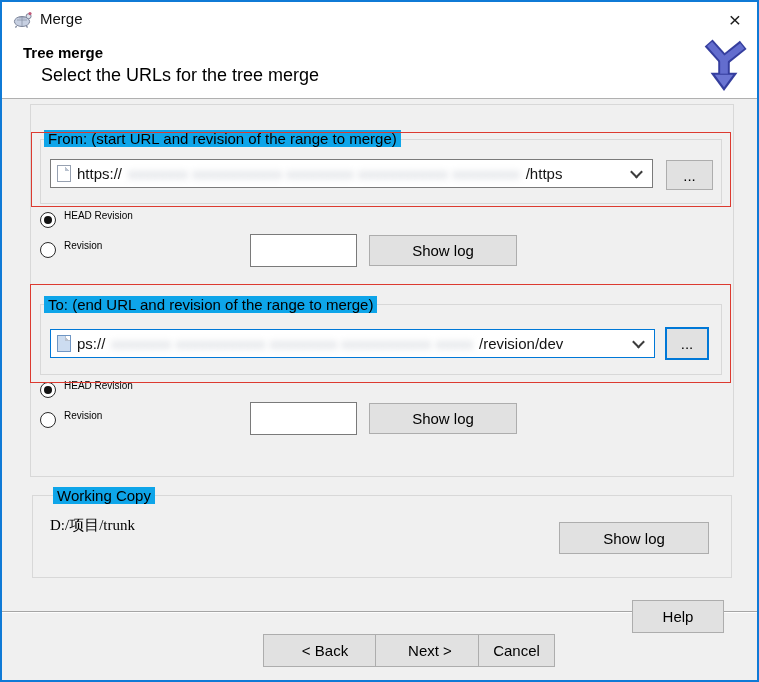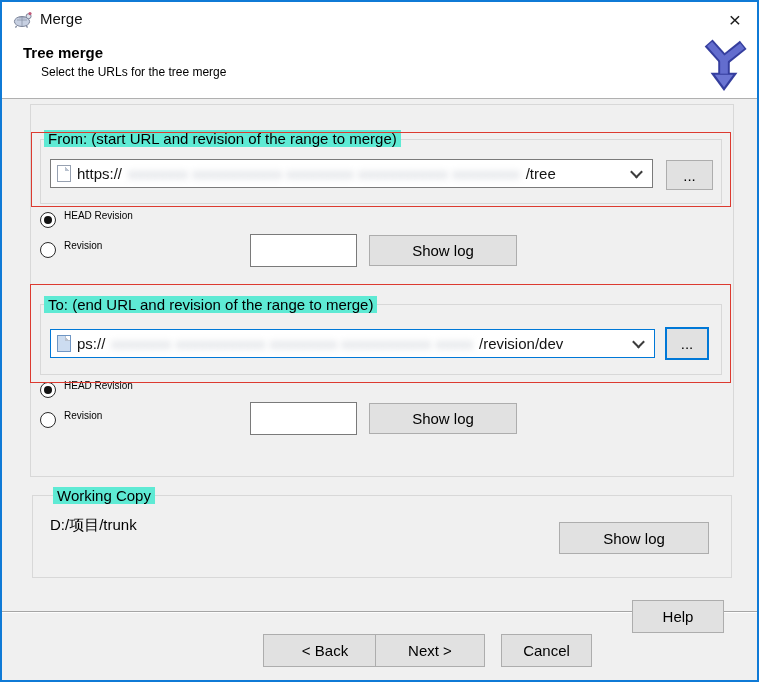--- a/index.html
+++ b/index.html
@@ -6,25 +6,25 @@
   .window{
     position:relative;width:759px;height:682px;box-sizing:border-box;
     border:2px solid #0f7ad6;background:#fff;overflow:hidden;
     font-family:"Liberation Sans", sans-serif;color:#000;
   }
   .abs{position:absolute;}
   .titlebar-title{font-size:15px;color:#101010;}
   .close-btn{display:flex;align-items:center;justify-content:center;width:32px;height:28px;}
   .close-x{font-size:21px;color:#1b1b1b;line-height:1;font-weight:400;}
   .hdr-title{font-size:15px;font-weight:bold;}
-  .hdr-sub{font-size:12px;}
+  .hdr-sub{font-size:18px;}
   .divider{height:1px;background:#b0b0b0;left:0;right:0;}
   .content-bg{left:0;right:0;top:97px;bottom:0;background:#f0f0f0;}
   .groupbox{border:1px solid #d8d8d8;background:transparent;}
-  .fs-label{font-size:15px;background:#5eead4;padding:0 4px;white-space:nowrap;z-index:2;}
+  .fs-label{font-size:15px;background:#0ea5e9;padding:0 4px;white-space:nowrap;z-index:2;}
   .annotation{border:1px solid #dc3a30;z-index:4;pointer-events:none;}
   .combobox{background:#fff;border:1px solid #7a7a7a;box-sizing:border-box;
     display:flex;align-items:center;gap:6px;padding:0 30px 0 6px;overflow:hidden;}
   .combobox.focused{border:1px solid #0078d7;}
   .chev{position:absolute;right:11px;top:50%;width:7px;height:7px;
     border-right:2px solid #3c3c3c;border-bottom:2px solid #3c3c3c;
     transform:translateY(-72%) rotate(45deg);}
   .doc-icon{flex:none;width:12px;height:15px;background:#fff;border:1px solid #97a1b1;position:relative;}
   .doc-icon::before{content:"";position:absolute;top:0;right:0;width:5px;height:5px;
     background:linear-gradient(to bottom left,#ffffff 50%,#b9c2cf 50%);}
@@ -33,21 +33,21 @@
   .redacted{filter:blur(3px);color:#c2c7cf;overflow:hidden;flex-shrink:1;}
   .btn{background:#e1e1e1;border:1px solid #adadad;box-sizing:border-box;
     display:flex;align-items:center;justify-content:center;font-size:15px;color:#000;}
   .btn.focused{border:2px solid #0078d7;}
   .radio{width:16px;height:16px;border:1px solid #2a2a2a;border-radius:50%;background:#fff;box-sizing:border-box;position:absolute;}
   .radio.checked::after{content:"";position:absolute;left:3px;top:3px;right:3px;bottom:3px;background:#121212;border-radius:50%;}
   .radio-label{font-size:10px;white-space:nowrap;}
   .rev-input{border:1px solid #7a7a7a;background:#fff;box-sizing:border-box;font-size:15px;
     font-family:"Liberation Sans",sans-serif;padding:2px 6px;}
   .footer-sep{left:0;right:0;top:609px;height:1px;background:#a5a5a5;box-shadow:0 1px 0 #fdfdfd;}
-  .wc-path{font-size:15px;}
+  .wc-path{font-size:15px;font-family:Liberation Serif, serif;}
 </style>
 </head>
 <body>
 
 <div class="window">
 
   <div class="abs" style="left:0;top:0;right:0;height:32px;background:#fff;text-decoration:underline;">
     <svg class="abs" style="left:11px;top:7px;" width="20" height="20" viewBox="0 0 20 20">
       <ellipse cx="9" cy="12.5" rx="7.6" ry="5" fill="#c7d0e2" stroke="#7b8499" stroke-width="1"></ellipse>
       <path d="M4 11 L14 11 M6 8.8 L12.5 8.8 M9 8 L9 17" stroke="#8b94a8" stroke-width="0.8" fill="none"></path>
@@ -83,21 +83,21 @@
   <div class="abs groupbox" style="left:28px;top:102px;width:702px;height:371px;"></div>
 
   <div class="abs annotation" style="left:29px;top:130px;width:698px;height:73px;"></div>
   <div class="abs groupbox" style="left:38px;top:137px;width:680px;height:63px;"></div>
   <span class="abs fs-label" style="left:42px;top:128px;">From: (start URL and revision of the range to merge)</span>
 
   <div class="abs combobox" style="left:48px;top:157px;width:603px;height:29px;">
     <span class="doc-icon"></span>
     <span class="url-text">https://</span>
     <span class="url-text redacted" style="max-width:400px;">xxxxxxxx xxxxxxxxxxxx xxxxxxxxx xxxxxxxxxxxx xxxxxxxxx</span>
-    <span class="url-text">/tree</span>
+    <span class="url-text">/https</span>
     <span class="chev"></span>
   </div>
   <div class="abs btn" style="left:664px;top:158px;width:47px;height:30px;">...</div>
 
   <span class="abs radio checked" style="left:38px;top:210px;"></span>
   <span class="abs radio-label" style="left:62px;top:208px;">HEAD Revision</span>
   <span class="abs radio" style="left:38px;top:240px;"></span>
   <span class="abs radio-label" style="left:62px;top:238px;">Revision</span>
   <input class="abs rev-input" style="left: 248px; top: 232px; width: 107px; height: 33px;" value="">
   <div class="abs btn" style="left:367px;top:233px;width:148px;height:31px;">Show log</div>
@@ -123,16 +123,16 @@
   <div class="abs btn" style="left:367px;top:401px;width:148px;height:31px;">Show log</div>
 
   <div class="abs groupbox" style="left:30px;top:493px;width:698px;height:81px;"></div>
   <span class="abs fs-label" style="left:51px;top:485px;">Working Copy</span>
   <span class="abs wc-path" style="left:48px;top:514px;">D:/项目/trunk</span>
   <div class="abs btn" style="left:557px;top:520px;width:150px;height:32px;">Show log</div>
 
   <div class="abs footer-sep"></div>
   <div class="abs btn" style="left:261px;top:632px;width:124px;height:33px;">&lt; Back</div>
   <div class="abs btn" style="left:373px;top:632px;width:110px;height:33px;">Next &gt;</div>
-  <div class="abs btn" style="left:499px;top:632px;width:91px;height:33px;">Cancel</div>
+  <div class="abs btn" style="left:476px;top:632px;width:77px;height:33px;">Cancel</div>
   <div class="abs btn" style="left:630px;top:598px;width:92px;height:33px;">Help</div>
 
 </div>
 
 </body></html>

